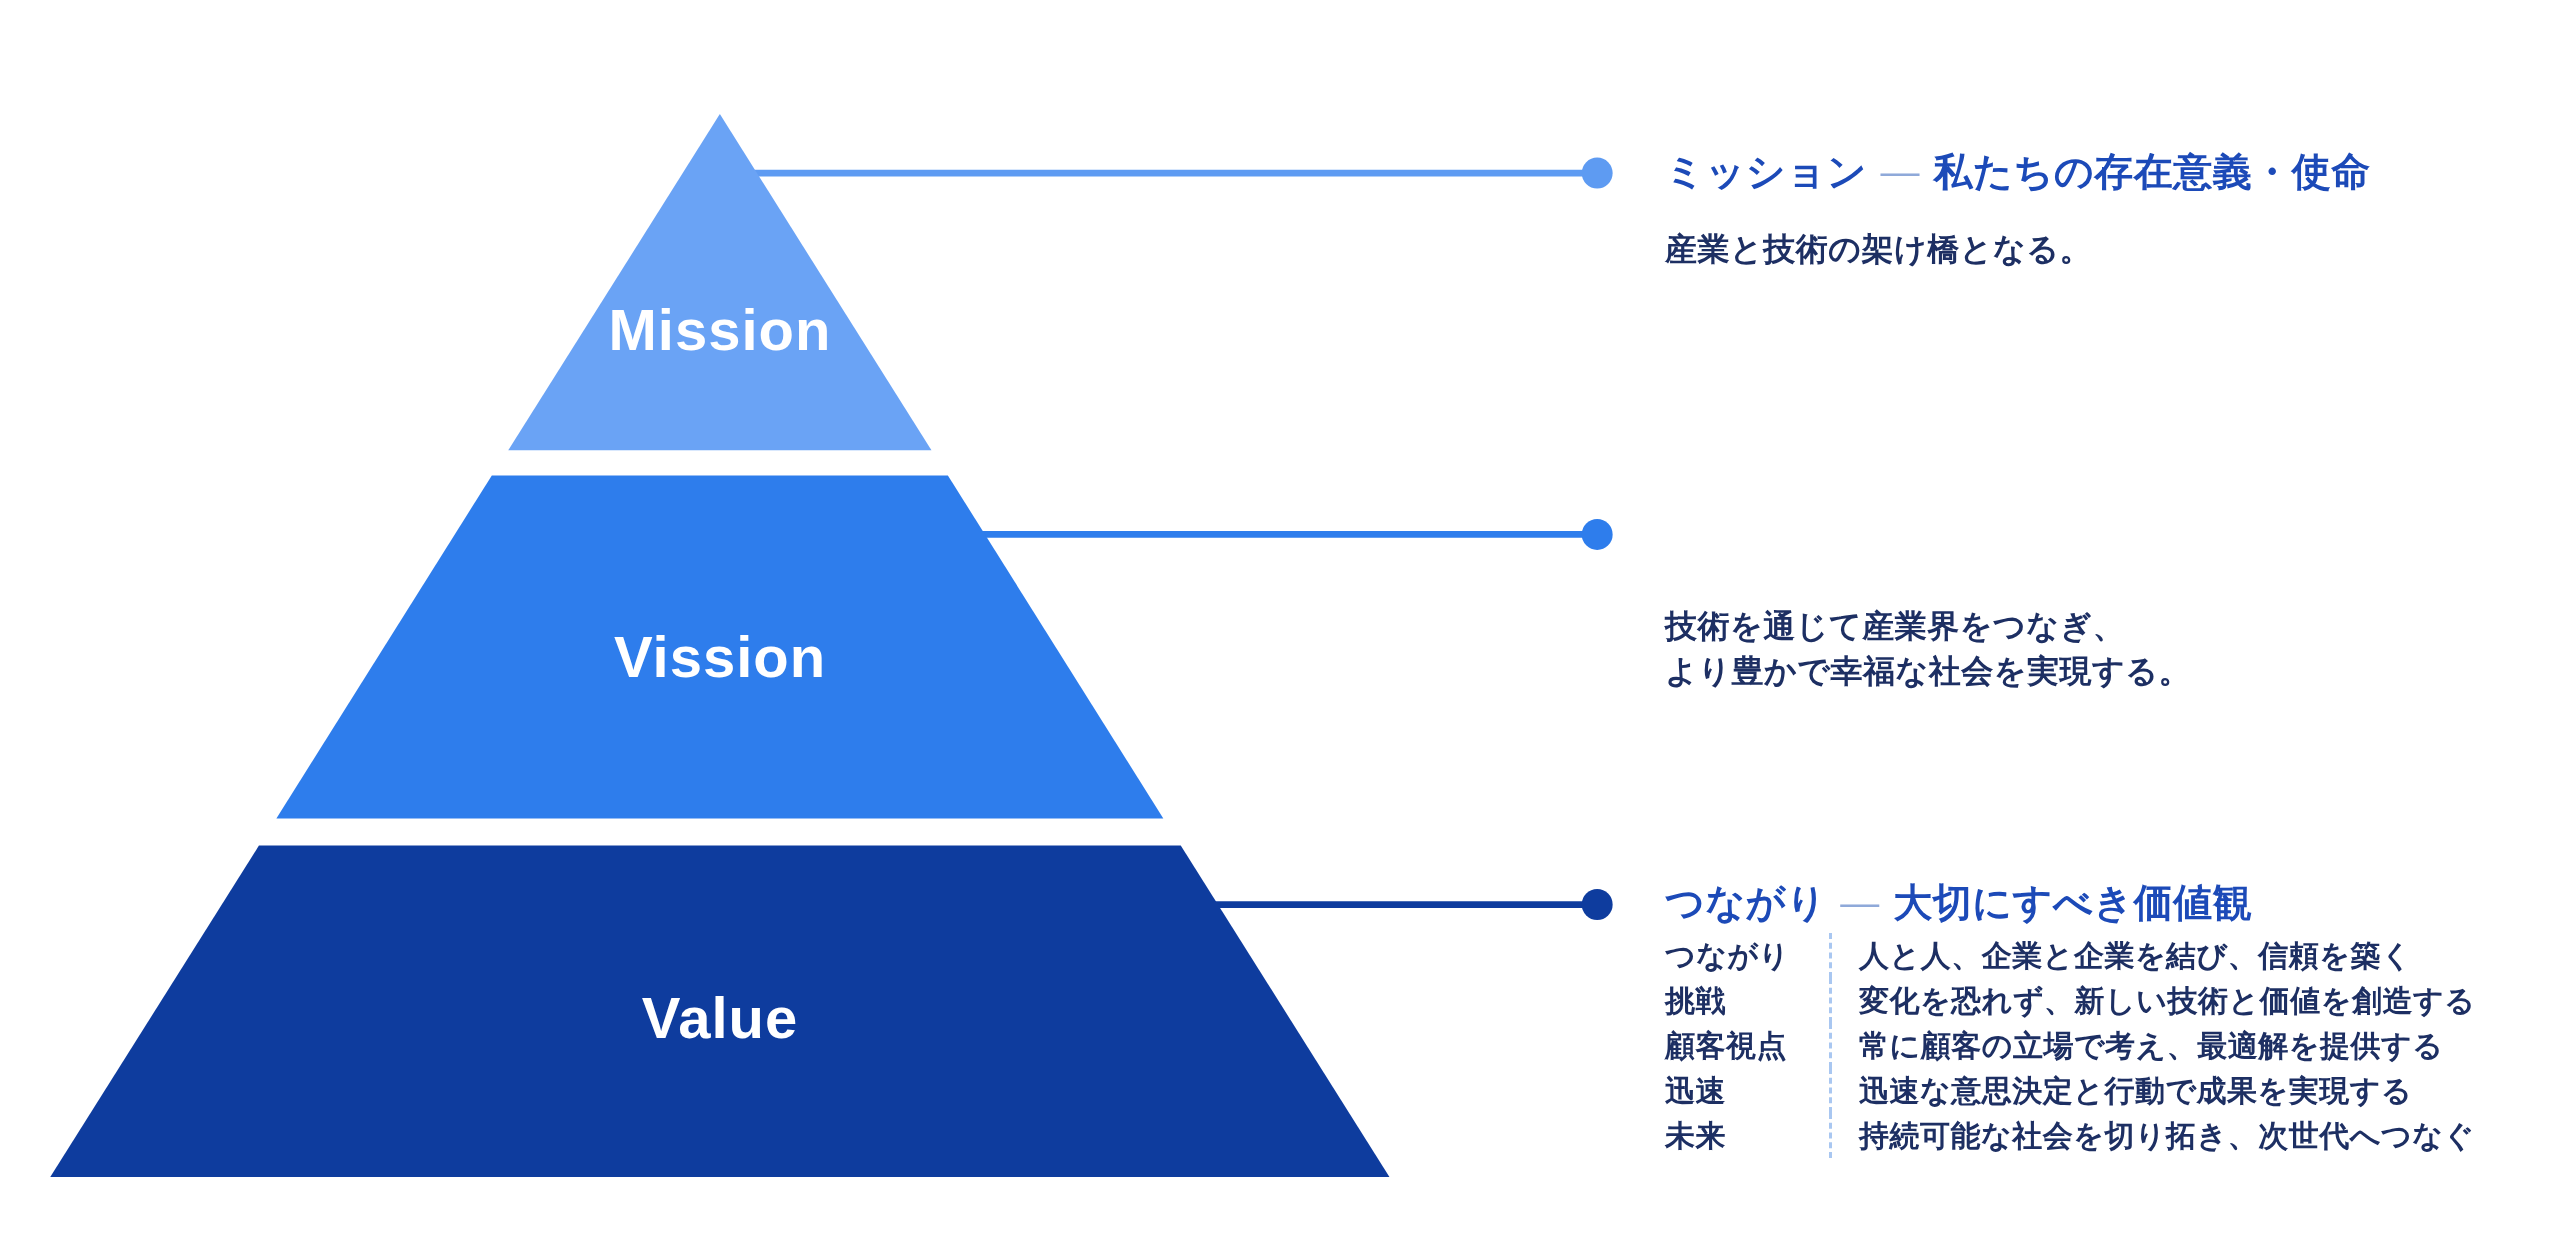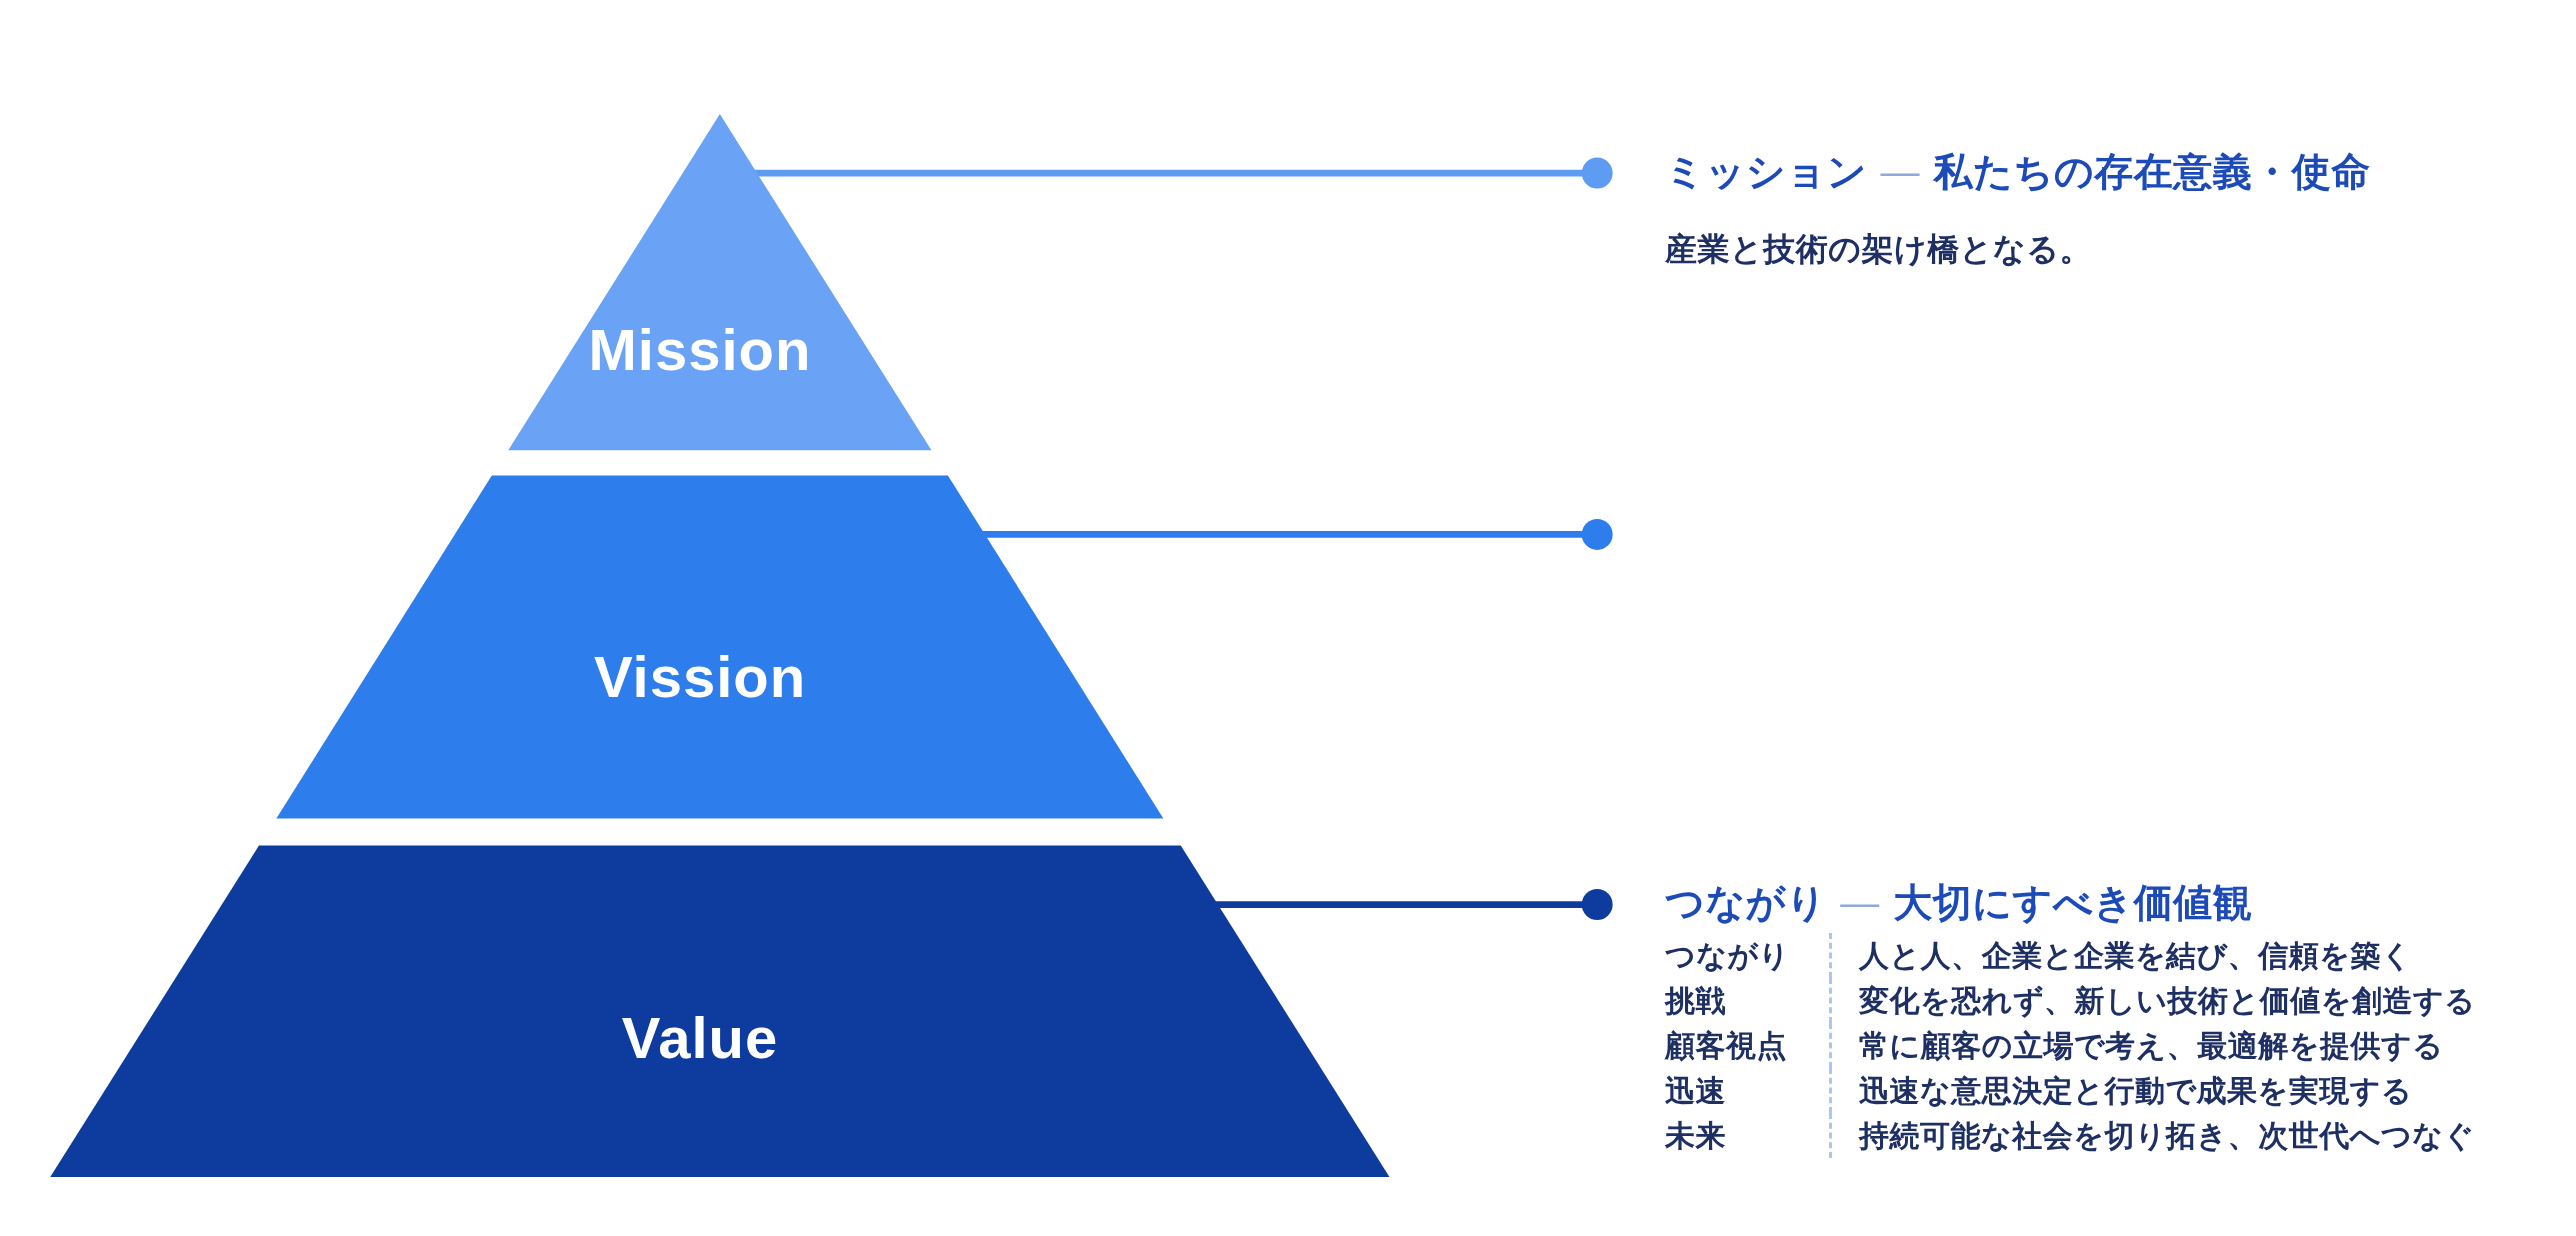--- a/index.html
+++ b/index.html
@@ -12,28 +12,27 @@
     overflow: hidden;
   }
   #pyramid-svg {
     position: absolute;
     inset: 0;
     width: 2576px;
     height: 1237px;
   }
   .pyr-label {
     position: absolute;
-    left: 700px;
+    left: 720px;
     transform: translate(-50%, -50%);
     color: #ffffff;
     font-weight: 700;
     font-size: 58px;
     letter-spacing: 1px;
     white-space: nowrap;
-    margin-top: 20px;
   }
   .ann-title {
     position: absolute;
     left: 1665px;
     font-size: 39px;
     font-weight: 700;
     line-height: 52px;
     white-space: nowrap;
     letter-spacing: 0.5px;
   }
@@ -99,20 +98,24 @@
   <div class="pyr-label" style="top: 656px; color: rgb(255, 255, 255);">Vission</div>
   <div class="pyr-label" style="top: 1017px; color: rgb(255, 255, 255);">Value</div>
 
   <div class="ann-title" style="top: 146px; color: rgb(28, 74, 184);">
     <span>ミッション</span><span class="dash" style="color: rgb(143, 169, 217);">―</span><span>私たちの存在意義・使命</span>
   </div>
   <div class="ann-body" style="top: 218px; color: rgb(29, 47, 99);">
     <div>産業と技術の架け橋となる。</div>
   </div>
 
+  <div class="ann-body" style="top: 595px; color: rgb(29, 47, 99);">
+    <div>技術を通じて産業界をつなぎ、</div>
+    <div>より豊かで幸福な社会を実現する。</div>
+  </div>
 
   <div class="ann-title" style="top: 877px; color: rgb(28, 74, 184);">
     <span>つながり</span><span class="dash" style="color: rgb(143, 169, 217);">―</span><span>大切にすべき価値観</span>
   </div>
 
   <div class="values-table" style="color: rgb(29, 47, 99);">
     <div class="values-row">
       <div class="values-label">つながり</div>
       <div class="values-desc" style="border-left-color: rgb(169, 199, 241); text-align: center;">人と人、企業と企業を結び、信頼を築く</div>
     </div>

